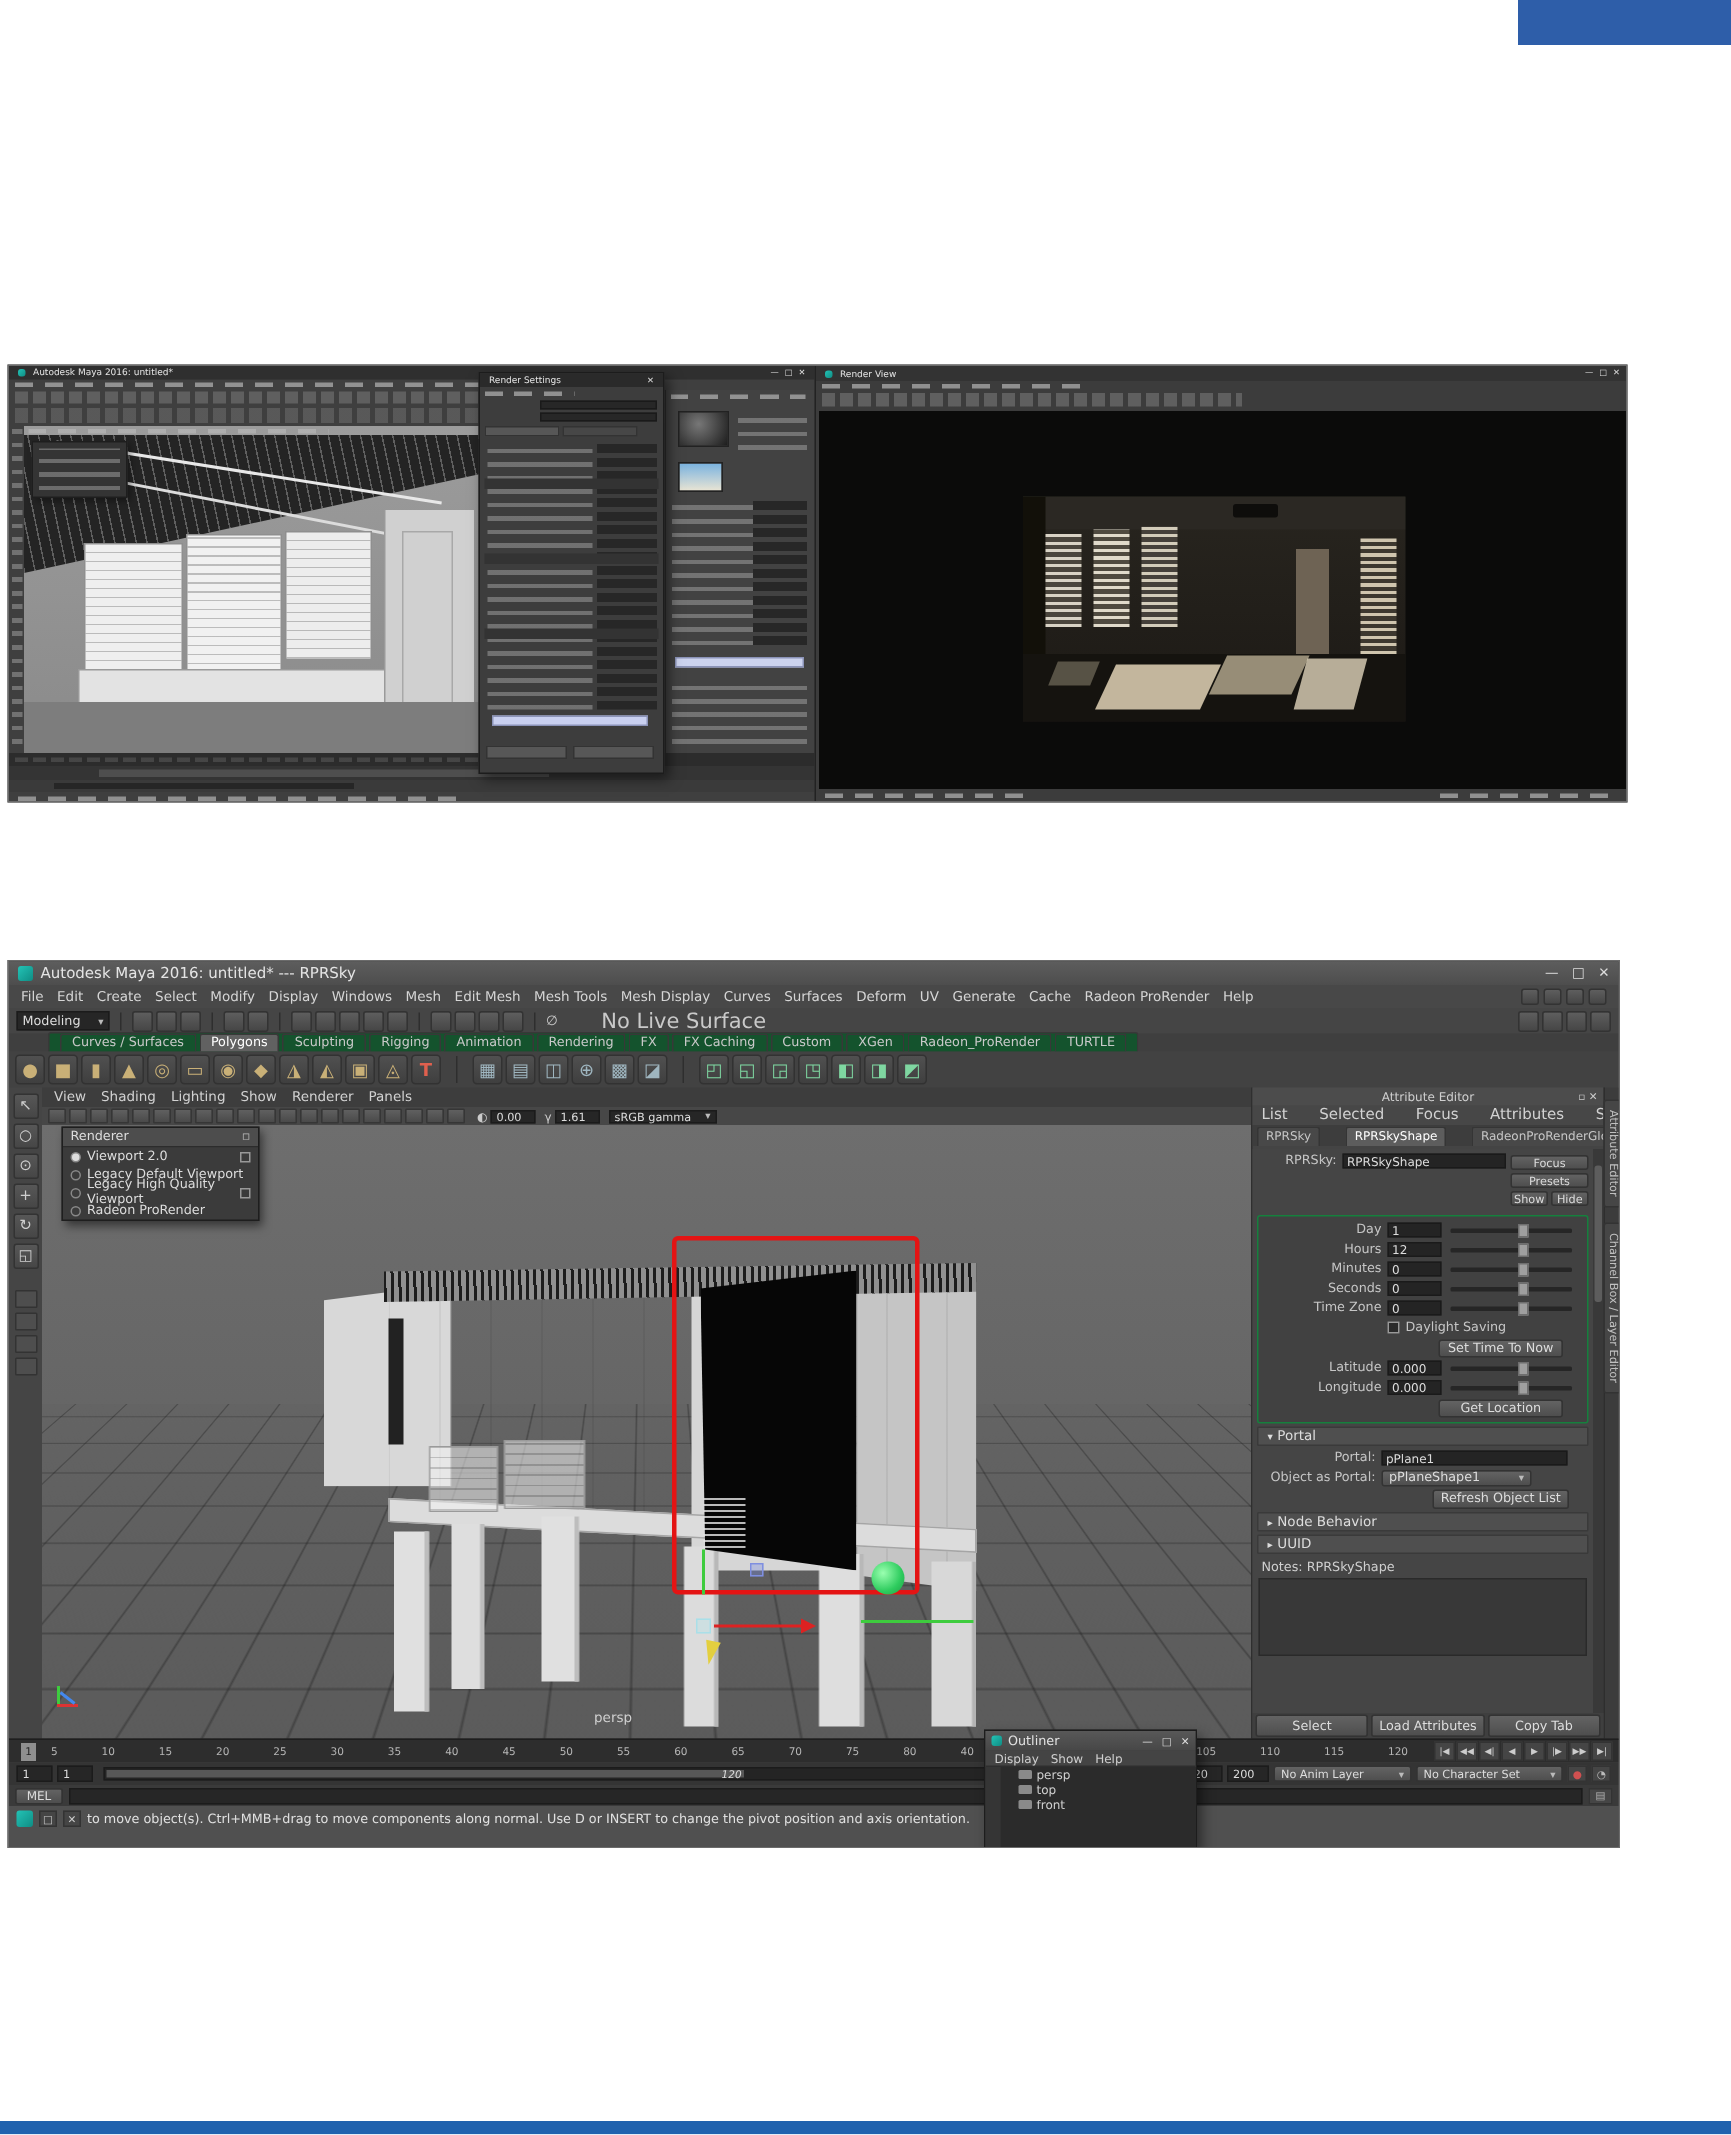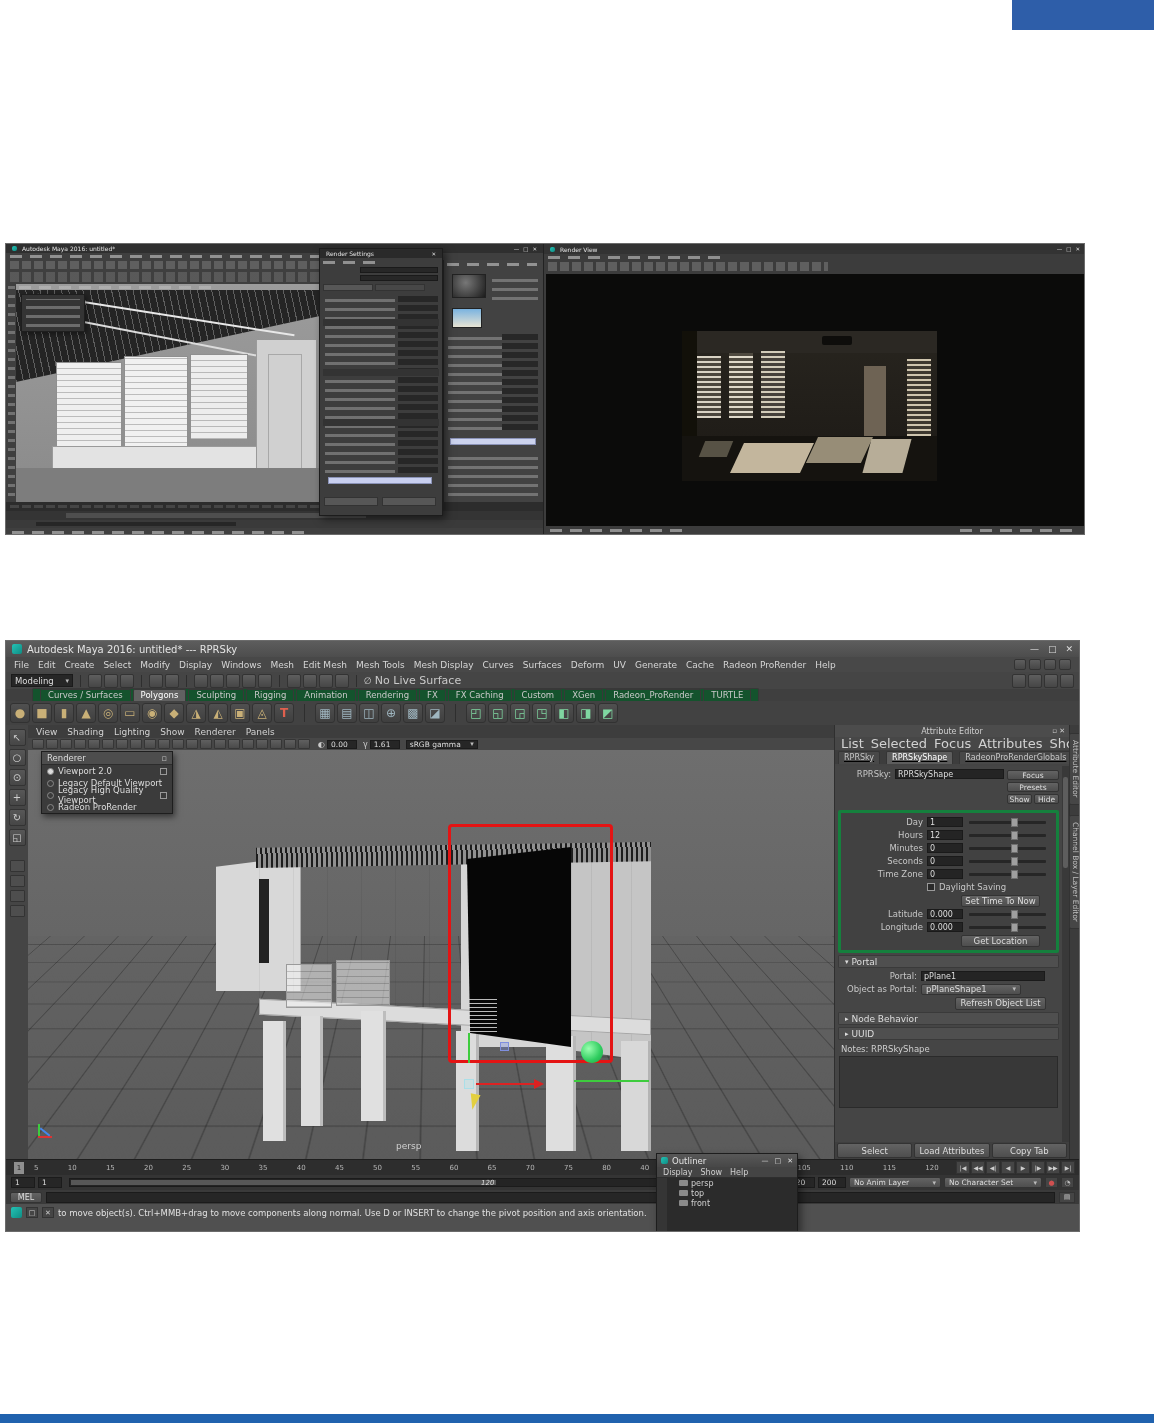--- a/index.html
+++ b/index.html
@@ -41,35 +41,35 @@
   .rhead{display:flex;align-items:center;background:#4d4d4d;border-bottom:1px solid #2c2c2c;padding:1px 5px;height:13px;}
   .ritem{display:flex;align-items:center;gap:4px;height:12px;padding:0 5px;}
   .radio{width:7px;height:7px;border-radius:50%;border:1px solid #888;flex:0 0 auto;}
   .radio.on{background:#ddd;}
   .optbox{width:7px;height:7px;border:1px solid #999;margin-left:auto;flex:0 0 auto;}
   .pin{margin-left:auto;color:#bbb;}
   
   #ae{background:#444;border-left:1px solid #2f2f2f;}
   .ae-head{height:12px;background:#4c4c4c;display:flex;align-items:center;justify-content:center;font-size:8px;color:#cfcfcf;position:relative;}
   .ae-hbtns{position:absolute;right:4px;font-size:7px;color:#ccc;}
-  .ae-menu{display:flex;gap:7px;align-items:center;font-size:13px;color:#d2d2d2;height:13px;padding:0 6px;background:#474747;}
-  .ae-tabs{display:flex;gap:6px;align-items:center;height:14px;background:#3d3d3d;padding:0 3px;text-decoration:underline;}
+  .ae-menu{display:flex;gap:21px;align-items:center;font-size:10px;color:#d2d2d2;height:13px;padding:0 6px;background:#474747;}
+  .ae-tabs{display:flex;gap:17px;align-items:center;height:14px;background:#3d3d3d;padding:0 3px;}
   .aetab{font-size:8px;color:#c6c6c6;background:#484848;border:1px solid #353535;border-bottom:none;padding:0 5px;line-height:12px;border-radius:2px 2px 0 0;}
   .aetab.on{background:#5d5d5d;color:#fff;}
   .ae-body{position:absolute;left:0;right:7px;top:41px;bottom:17px;overflow:hidden;background:#454545;}
   .arow{display:flex;align-items:center;height:12px;margin:1px 4px;font-size:8.5px;color:#c6c6c6;}
   .alabel{width:78px;text-align:right;margin-right:4px;flex:0 0 auto;white-space:nowrap;overflow:hidden;}
   .afield{width:36px;height:10px;background:#242424;border:1px solid #1a1a1a;color:#ddd;font-size:8px;padding:0 2px;display:flex;align-items:center;flex:0 0 auto;}
   .afield.grow{flex:1 1 auto;width:auto;}
   .atrack{flex:1;height:3px;background:#262626;margin:0 6px;position:relative;border-radius:1px;}
   .ahandle{position:absolute;left:55%;top:-3px;width:7px;height:9px;background:#9f9f9f;border:1px solid #6f6f6f;}
   .sidebtns{position:absolute;right:3px;top:2px;width:52px;display:flex;flex-direction:column;gap:2px;}
   .sidebtns .btn{height:10px;font-size:7.5px;}
   .showhide{display:flex;gap:2px;} .showhide .btn{flex:1;}
-  .groupbox{margin:2px 3px;background:#414141;border:3px solid #15803d;border-radius:2px;padding:2px 0;}
+  .groupbox{margin:2px 3px;background:#414141;border:1px solid #15803d;border-radius:2px;padding:2px 0;}
   .cb{width:8px;height:8px;border:1px solid #999;background:#2a2a2a;margin-right:4px;flex:0 0 auto;}
   .sect{background:#4f4f4f;border:1px solid #3a3a3a;color:#ddd;font-size:9px;display:flex;align-items:center;padding:0 6px;height:13px;margin:2px 3px;border-radius:1px;}
   .sect.c::before{content:"▸ ";font-size:7px;margin-right:3px;}
   .sect.o::before{content:"▾ ";font-size:7px;margin-right:3px;}
   .noteslabel{font-size:8.5px;color:#cfcfcf;margin:4px 6px 2px;}
   .notesbox{margin:0 4px;height:52px;background:#383838;border:1px solid #2a2a2a;}
   .ae-foot{position:absolute;left:0;right:0;bottom:0;height:17px;display:flex;gap:2px;padding:1px 2px;background:#3f3f3f;}
   .ae-foot .btn{flex:1;}
   .ae-scroll{position:absolute;right:0;top:41px;bottom:17px;width:7px;background:#393939;}
   .ae-scroll i{position:absolute;left:1px;right:1px;top:3%;height:24%;background:#5d5d5d;border-radius:2px;}
@@ -294,21 +294,21 @@
         </span>
       <i class="vsep"></i>
       <span style="display:flex;gap:2px;">
           <i class="icn"></i>
           <i class="icn"></i>
           <i class="icn"></i>
           <i class="icn"></i>
         </span>
       <i class="vsep"></i>
       <span style="font-size:9px;color:#c9c9c9;">∅</span>
-      <span style="font-size:11px;color:#c9c9c9;">No Live Surface</span>
+      <span style="font-size:14px;color:#c9c9c9;margin-left:26px;">No Live Surface</span>
       <span style="margin-left:auto;display:flex;gap:2px;">
           <i class="icn"></i>
           <i class="icn"></i>
           <i class="icn"></i>
           <i class="icn"></i>
         </span>
     </div>
 
     <div class="a stabs" style="left:0;top:48px;right:0;">
       <span style="display:flex;gap:2px;">

